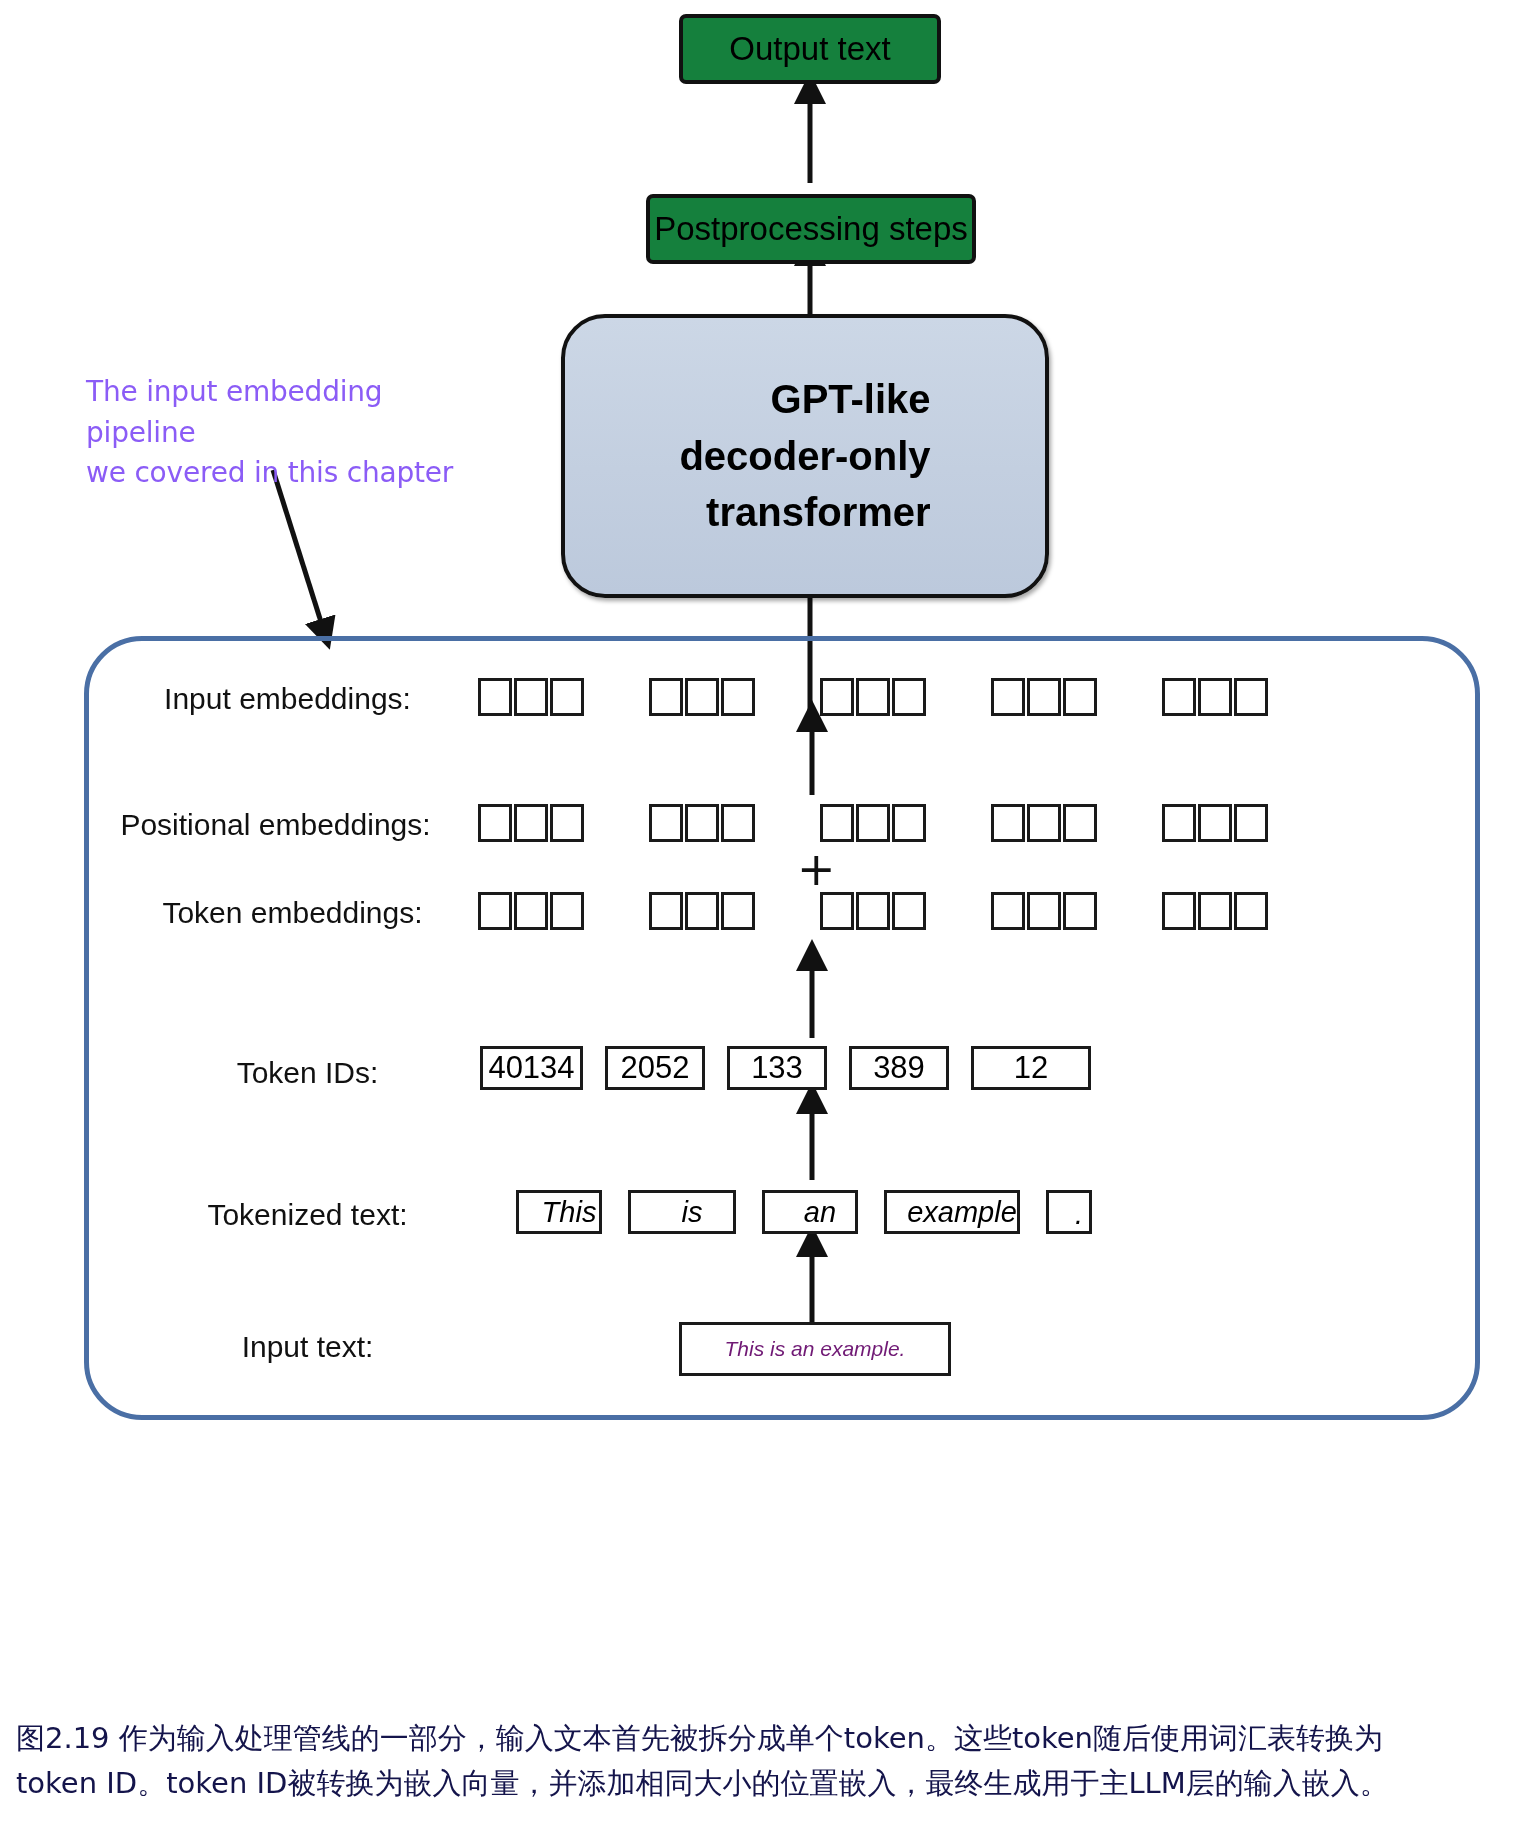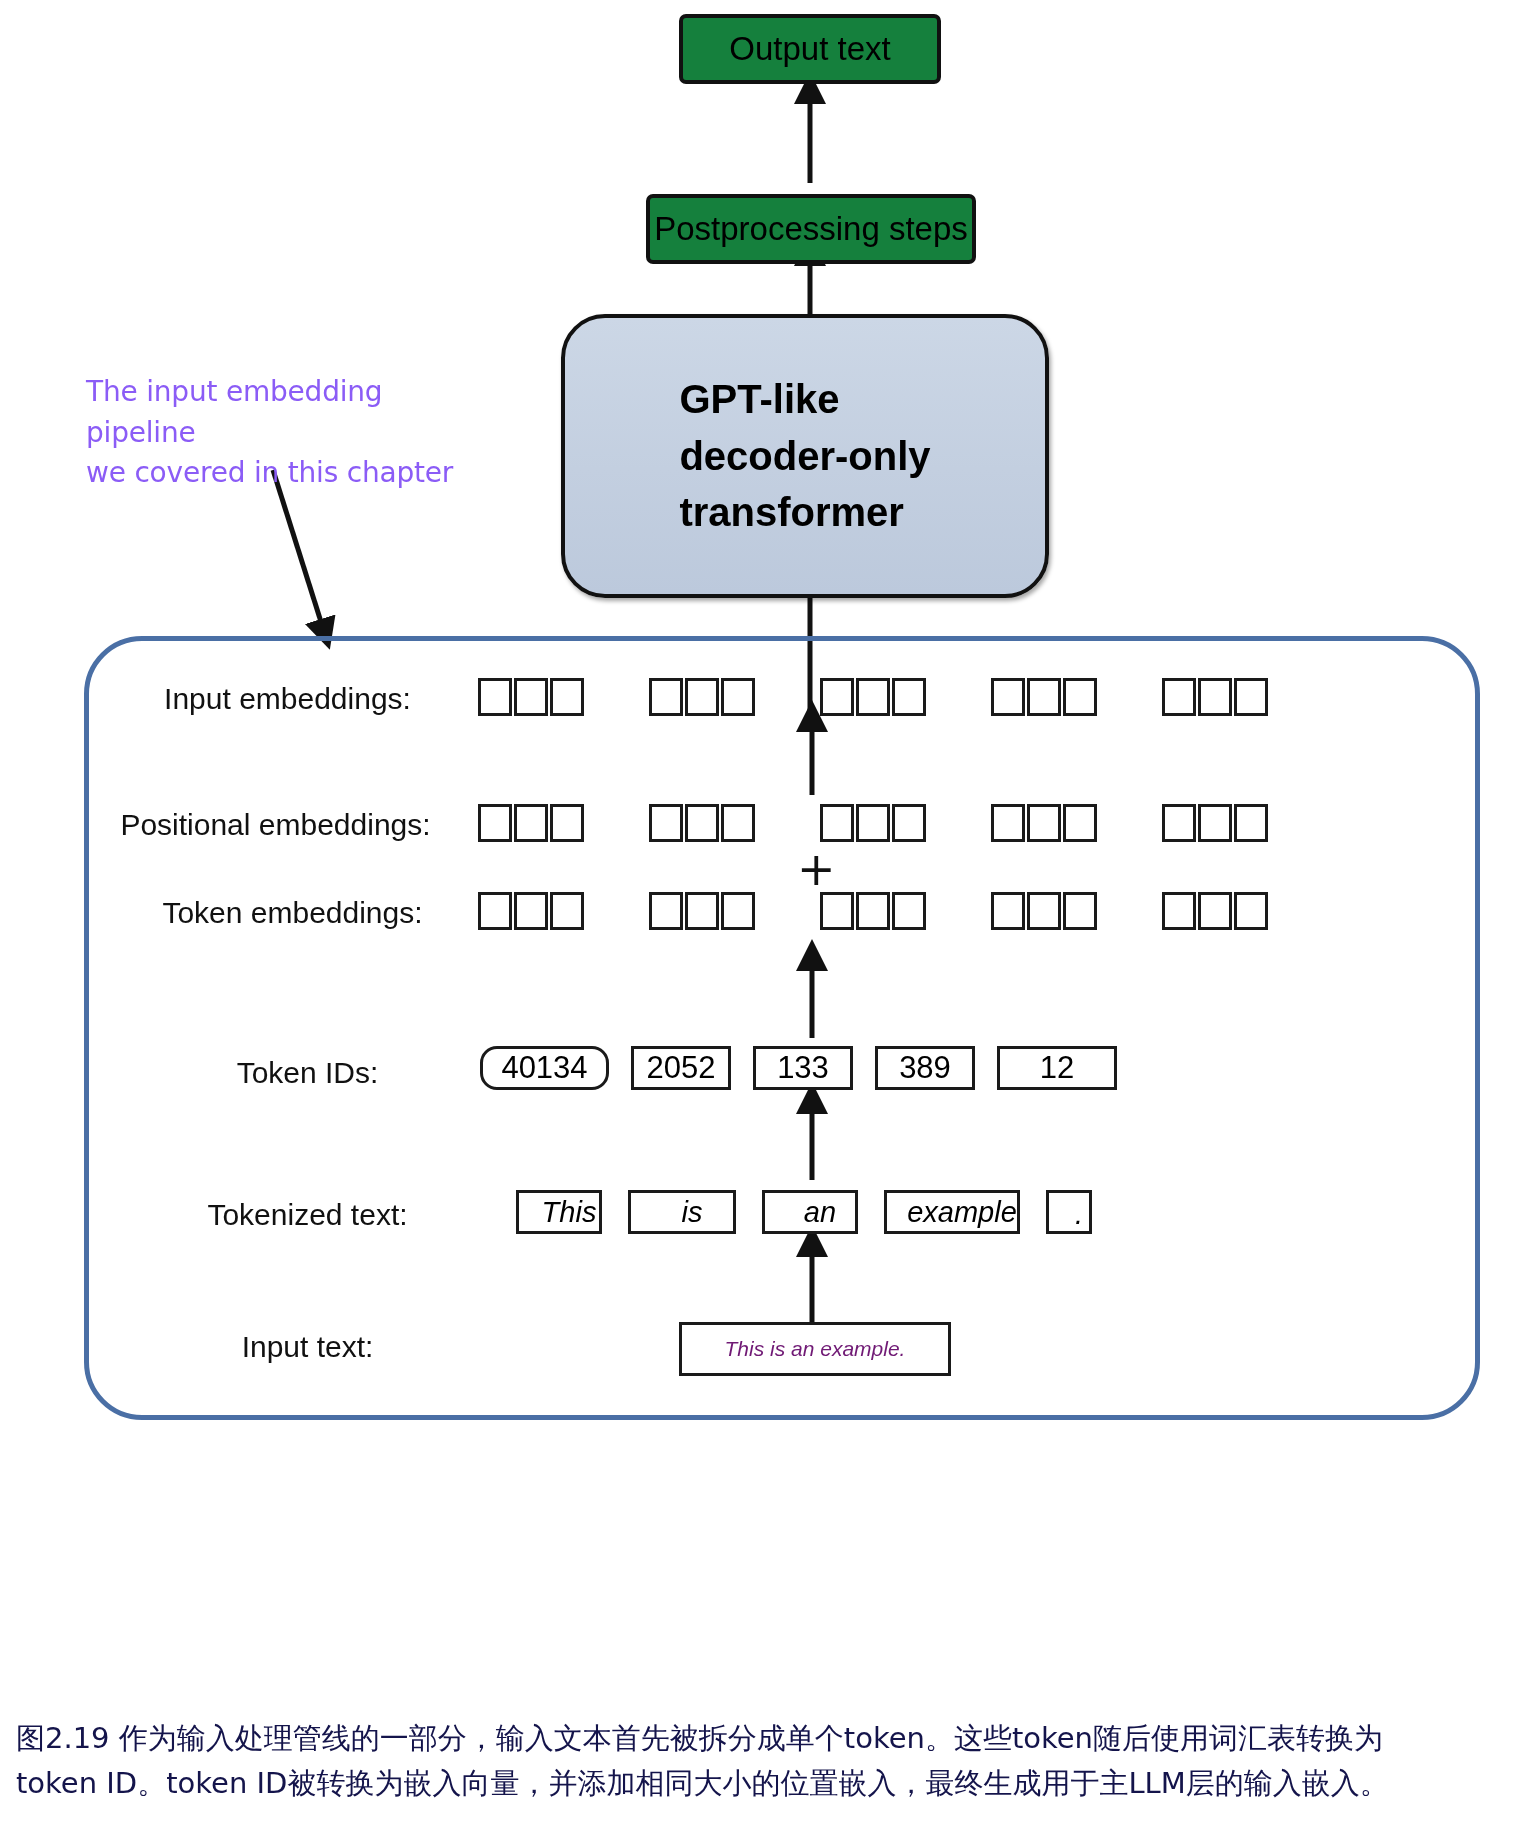--- a/index.html
+++ b/index.html
@@ -32,21 +32,21 @@
   }
 
   
   .gpt-box {
     border: 4px solid #111111;
     border-radius: 44px;
     background: linear-gradient(180deg, #ccd7e6 0%, #c3cfe0 55%, #bcc9dc 100%);
     display: flex;
     align-items: center;
     justify-content: center;
-    text-align: left;
+    text-align: right;
     font-weight: bold;
     font-size: 40px;
     line-height: 1.42;
     color: #000000;
     box-sizing: border-box;
     box-shadow: 2px 3px 4px rgba(0,0,0,0.35);
   }
 
   
   .blue-container {
@@ -272,21 +272,21 @@
   </div>
   <div class="emb-group">
     <div class="emb-cell"></div>
     <div class="emb-cell"></div>
     <div class="emb-cell"></div>
   </div>
 </div>
 
 <div class="abs row-label" style="left:160px; top:1056px; width:295px;">Token IDs:</div>
 <div class="abs" style="left:480px; top:1046px; display:flex; align-items:center; gap:22px;">
-  <div class="tokbox" style="width:129px;border-radius:17px;">
+  <div class="tokbox" style="width:103px;">
     <span>40134</span>
   </div>
   <div class="tokbox" style="width:100px;">
     <span>2052</span>
   </div>
   <div class="tokbox" style="width:100px;">
     <span>133</span>
   </div>
   <div class="tokbox" style="width:100px;">
     <span>389</span>

